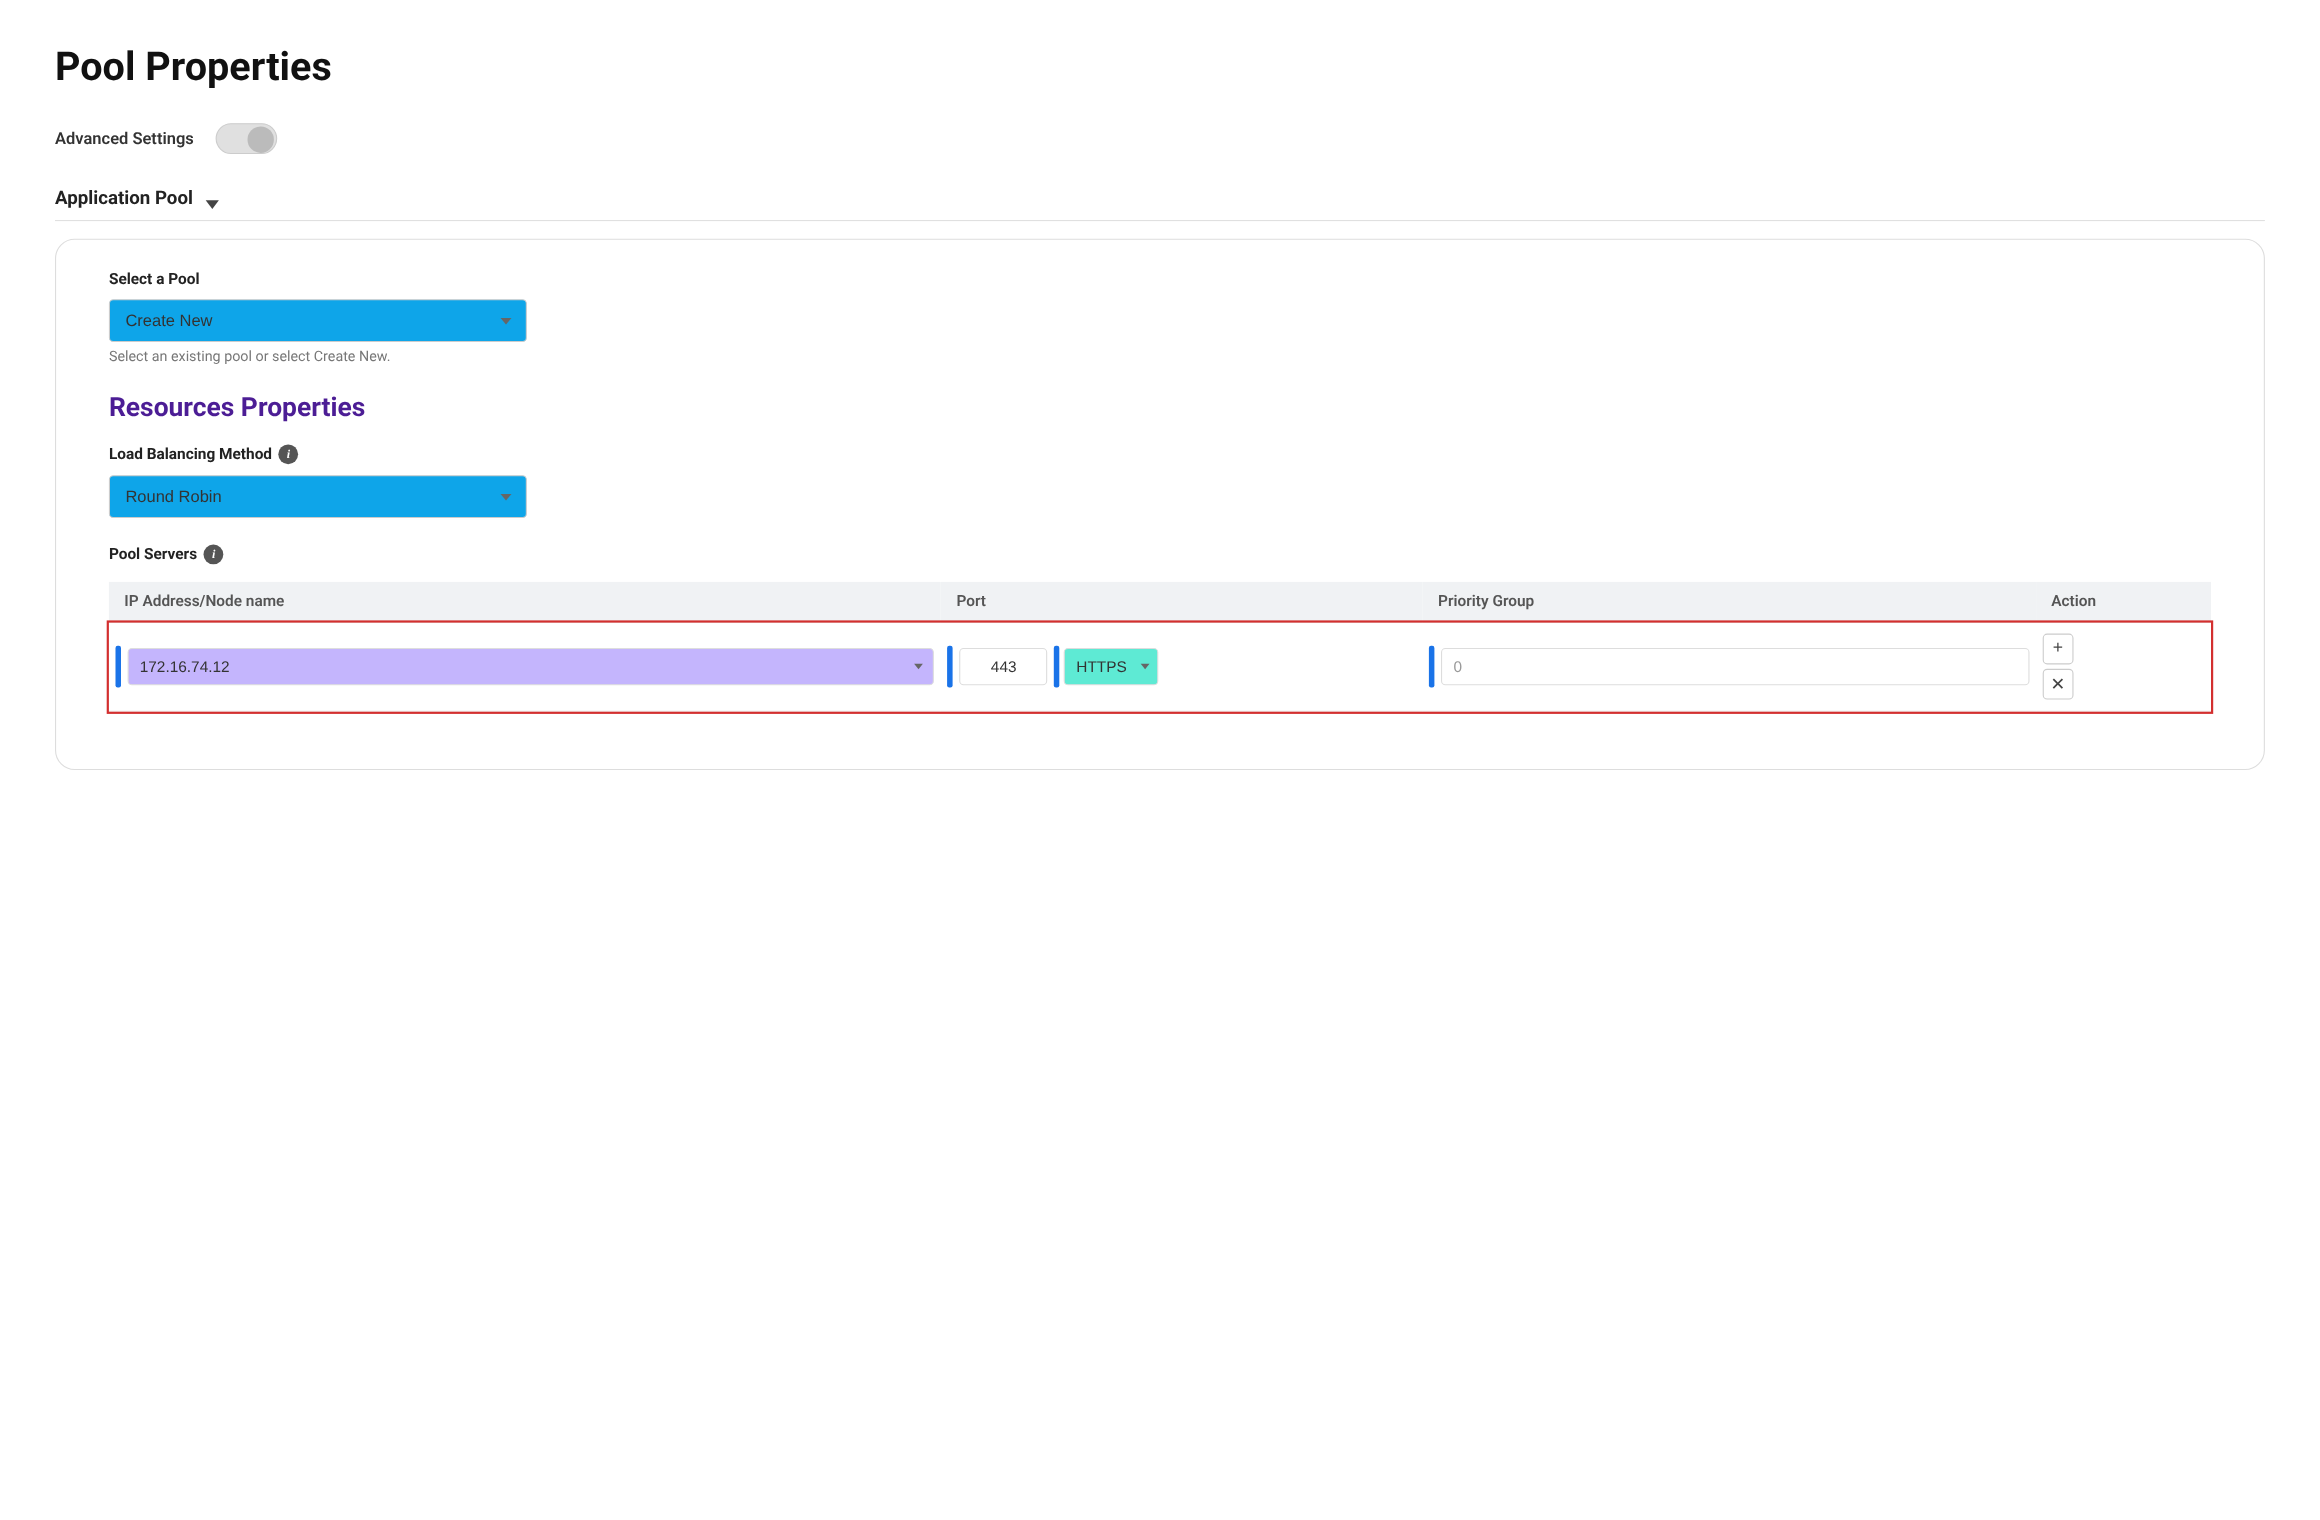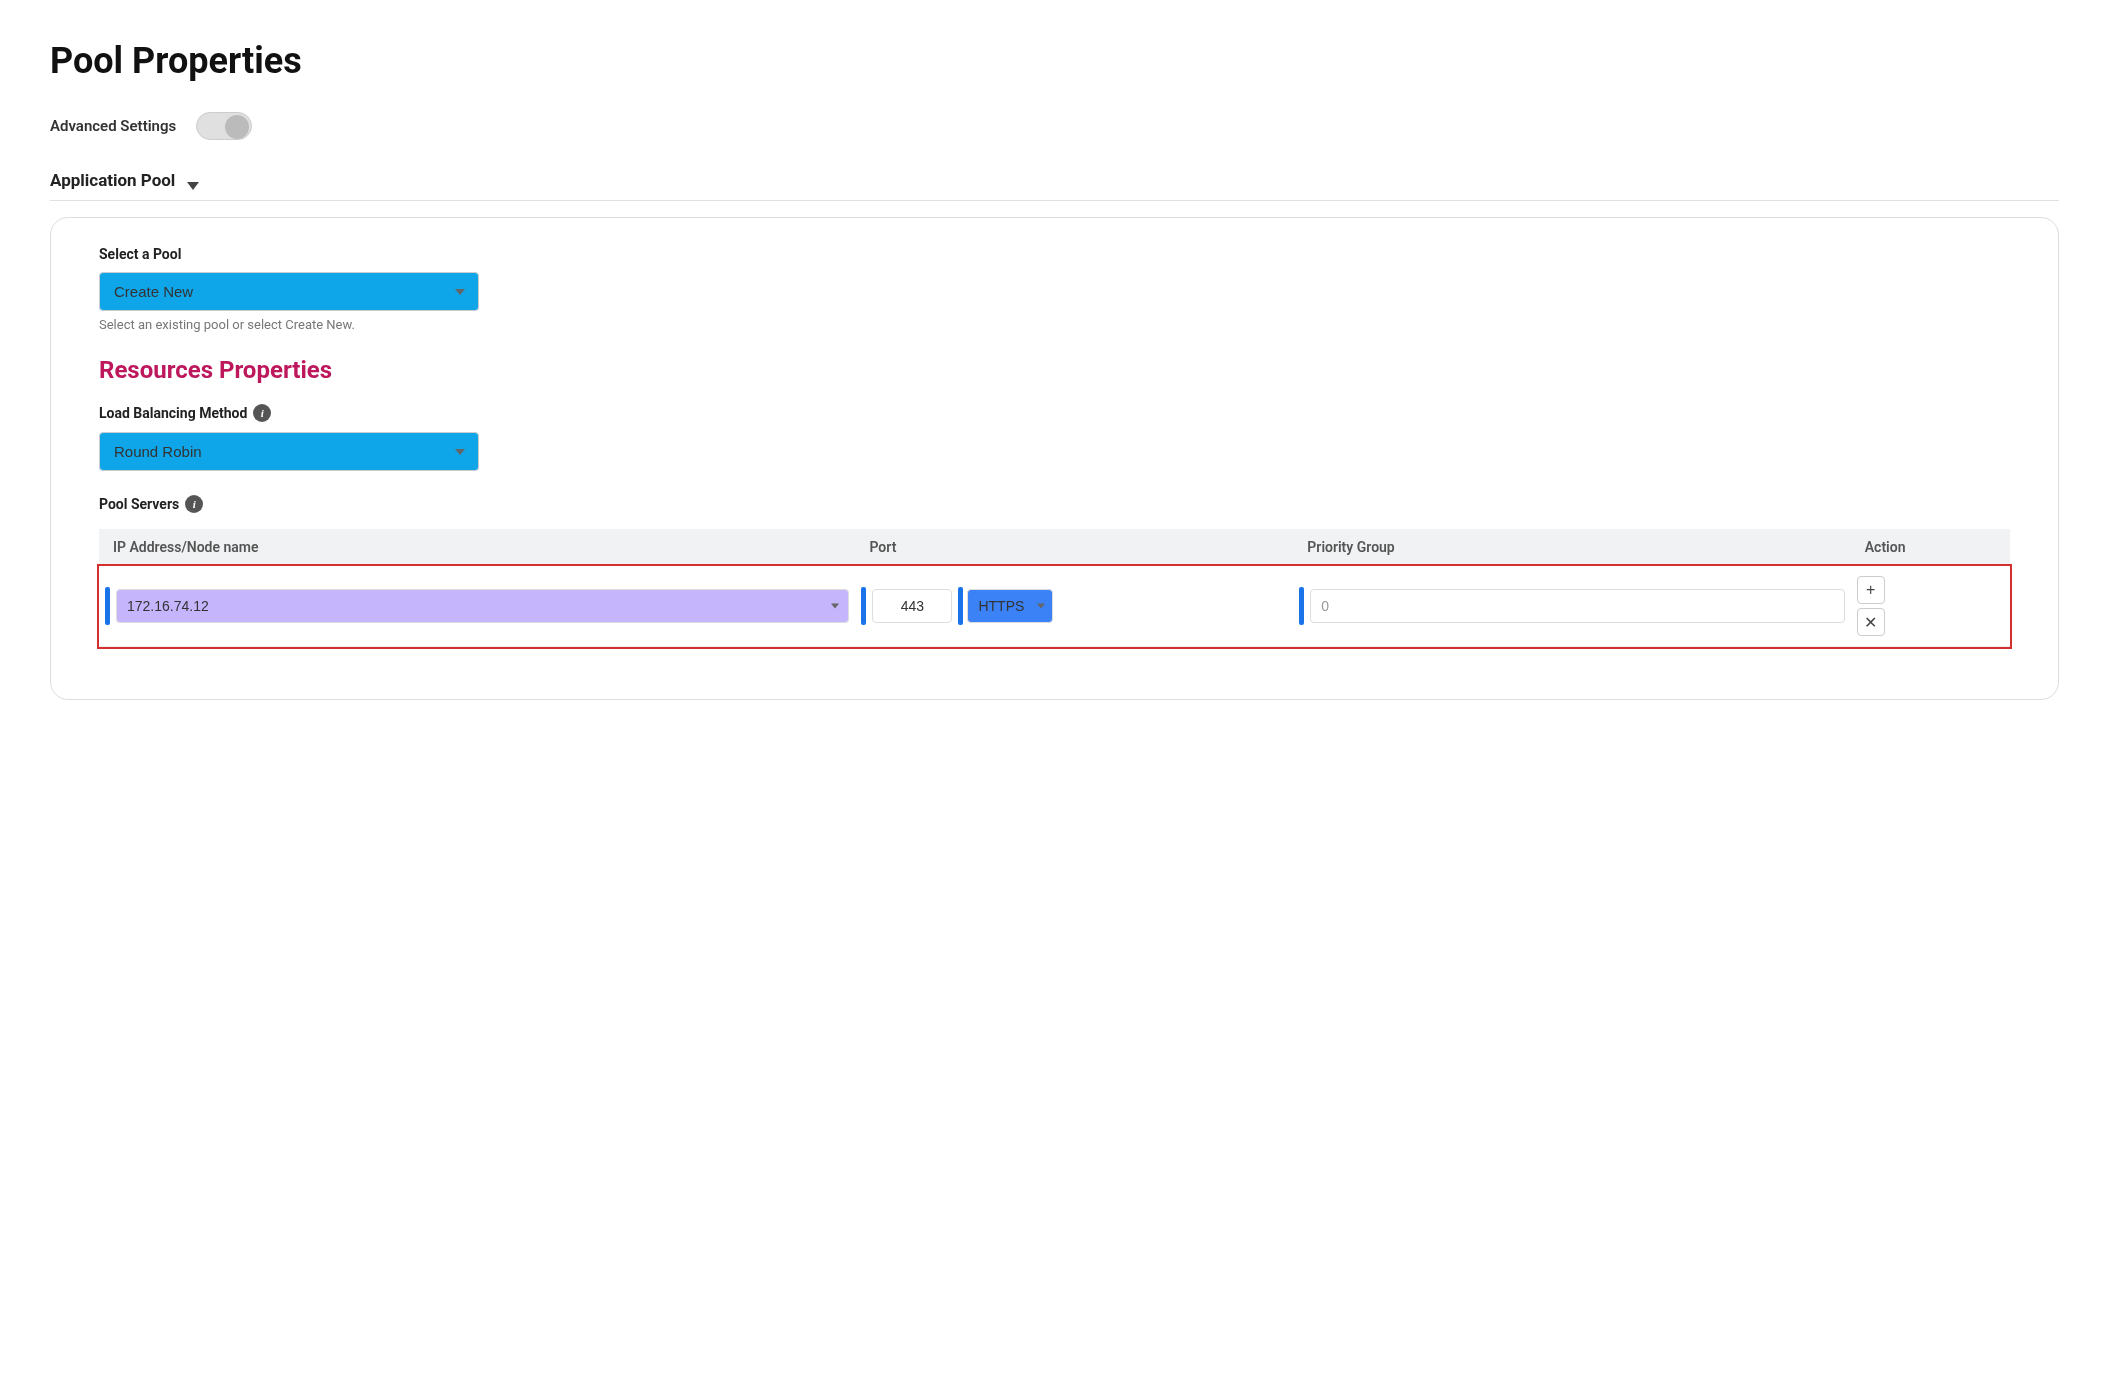--- a/index.html
+++ b/index.html
@@ -148,21 +148,21 @@
 
     .field-hint {
       font-size: 13px;
       color: #777;
       margin-top: 6px;
     }
 
     .resources-title {
       font-size: 24px;
       font-weight: 700;
-      color: #be185d;
+      color: #4c1d95;
       margin-bottom: 20px;
       margin-top: 8px;
     }
 
     
     .pool-servers-table {
       width: 100%;
       border-collapse: collapse;
       margin-top: 16px;
     }
@@ -245,21 +245,21 @@
     .protocol-select-wrapper {
       position: relative;
     }
 
     .protocol-select {
       padding: 8px 28px 8px 10px;
       border: 1px solid #ddd;
       border-radius: 4px;
       font-size: 14px;
       color: #333;
-      background: #3b82f6;
+      background: #5eead4;
       appearance: none;
       -webkit-appearance: none;
       cursor: pointer;
     }
 
     .protocol-select-arrow {
       position: absolute;
       right: 8px;
       top: 50%;
       transform: translateY(-50%);

